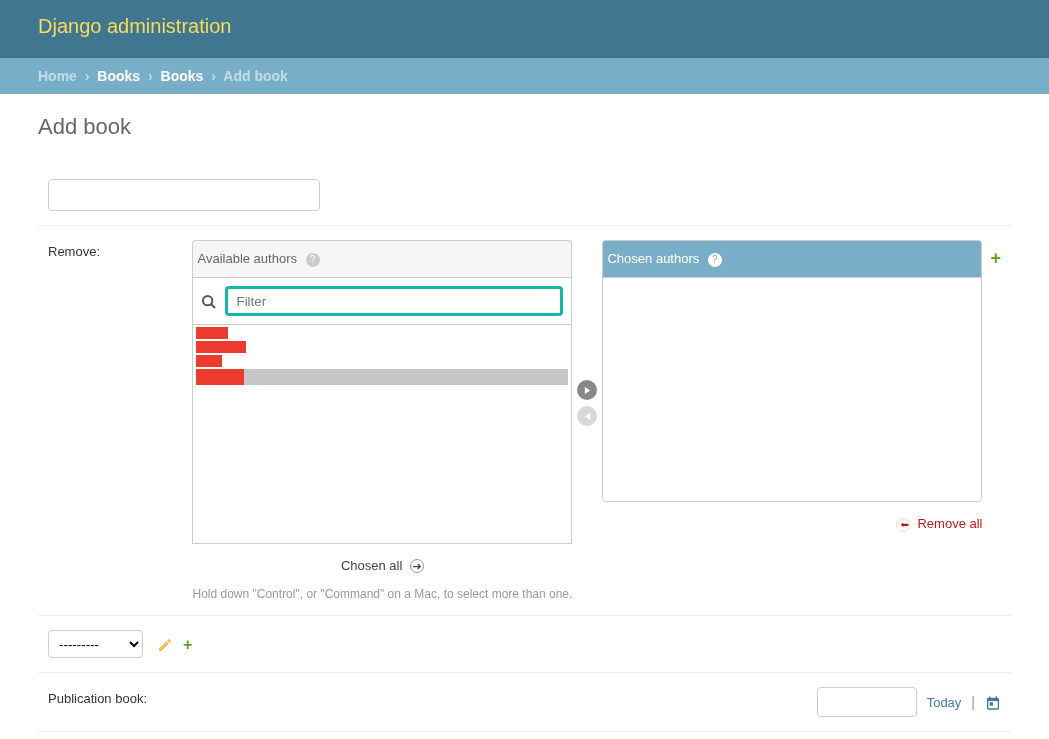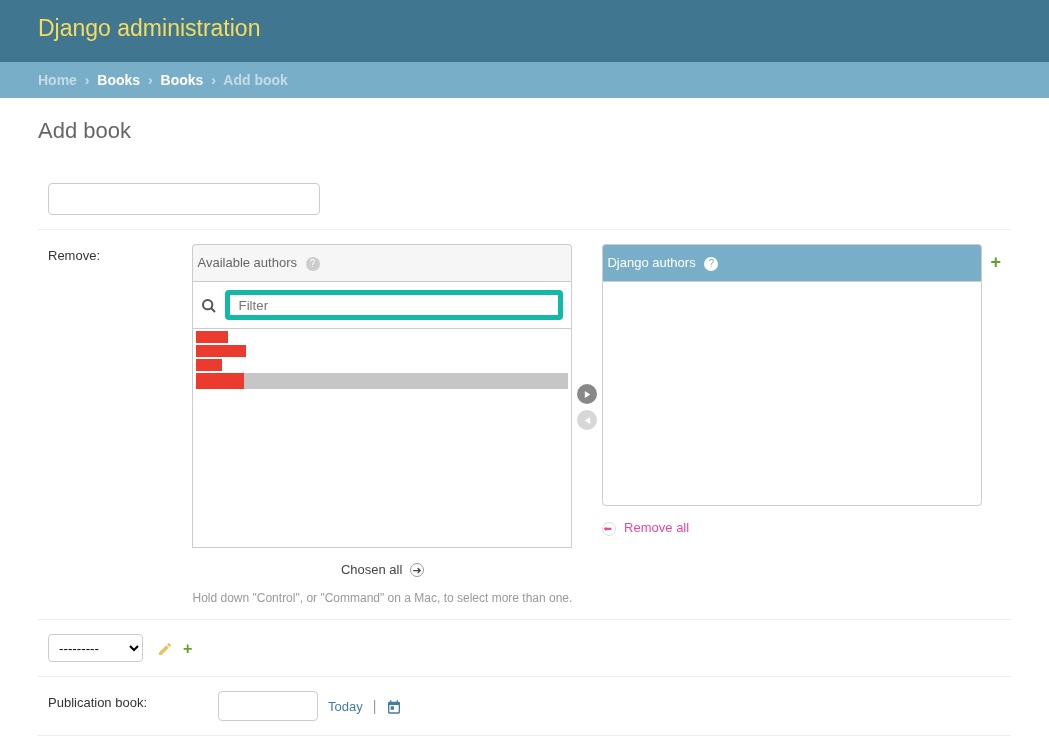--- a/index.html
+++ b/index.html
@@ -1,19 +1,19 @@
 <!DOCTYPE html>
 <html><head>
 <meta charset="utf-8">
 <style>
 * { box-sizing: border-box; margin: 0; padding: 0; }
 body { font-family: "Helvetica Neue", Arial, sans-serif; font-size: 14px; color: #333; background: #fff; }
 
 .header { background: #417690; padding: 15px 38px 20px; }
-.header h1 { color: #f5dd5d; font-weight: 300; font-size: 23px; }
+.header h1 { color: #f5dd5d; font-weight: 300; font-size: 20px; }
 
 .breadcrumbs { background: #79aec8; padding: 10px 38px; color: #c4dce8; font-size: 14px; font-weight: bold; }
 .breadcrumbs a { color: #fff; text-decoration: none; }
 .breadcrumbs a.plain { color: #c4dce8; }
 .breadcrumbs .sep { color: #c4dce8; margin: 0 4px; }
 
 .content { padding: 20px 38px; }
 .content h1 { font-weight: 300; font-size: 22px; color: #666; margin-bottom: 25px; }
 
 .form-row { display: flex; align-items: flex-start; padding: 14px 10px; border-bottom: 1px solid #eee; }
@@ -22,47 +22,47 @@
 
 input.text-input { border: 1px solid #ccc; border-radius: 4px; padding: 6px 8px; width: 272px; height: 32px; }
 
 .selector-wrapper { display: flex; gap: 0; width: 100%; align-items: flex-start; }
 .selector-col { width: 380px; }
 .selector-header { background: #f6f6f6; border: 1px solid #ccc; border-bottom: none; padding: 10px 4px; font-size: 13px; color: #666; border-radius: 4px 4px 0 0; }
 .selector-header.chosen { background: #79aec8; color: #fff; }
 .help-icon { display: inline-block; width: 14px; height: 14px; border-radius: 50%; background: #ccc; color: #fff; text-align: center; line-height: 14px; font-size: 10px; margin-left: 5px; }
 .help-icon.chosen { background: #fff; color: #79aec8; }
 .filter-row { border: 1px solid #ccc; border-bottom: none; padding: 8px; display: flex; align-items: center; gap: 8px; }
-.filter-row input { flex: 1; border: 5px solid #14b8a6; border-radius: 4px; padding: 5px 8px; height: 30px; }
+.filter-row input { flex: 1; border: 3px solid #14b8a6; border-radius: 4px; padding: 5px 8px; height: 30px; }
 .search-ico { color: #666; font-size: 16px; }
 .listbox { border: 1px solid #ccc; height: 220px; overflow-y: scroll; background: #fff; position: relative; }
 .chosen .listbox { border-radius: 0 0 4px 4px; }
 .item-redacted { margin: 2px 0 2px 3px; background: #eb3b2e; height: 12px; }
 .item-redacted.sel { background: #c6c6c6; height: 16px; margin-left: 3px; margin-right: 3px; position: relative; }
 .item-redacted.sel::before { content: ''; position: absolute; left: 0; top: 0; height: 100%; width: 48px; background: #eb3b2e; }
 
 .selector-mid { width: 30px; display: flex; flex-direction: column; align-items: center; justify-content: center; gap: 6px; padding-top: 140px; }
 .circ-btn { width: 20px; height: 20px; border-radius: 50%; background: #888; color: #fff; display: flex; align-items: center; justify-content: center; font-size: 11px; cursor: pointer; }
 .circ-btn.disabled { background: #d7d7d7; }
 
 .add-plus { color: #5fa225; font-size: 18px; font-weight: bold; margin-left: 8px; cursor: pointer; padding-top: 8px; }
 
 .choose-all { text-align: center; padding: 14px 0 4px; font-size: 13px; color: #444; cursor: pointer; font-weight: 500; }
 .choose-all .arrow { font-size: 11px; margin-left: 4px; color: #444; border: 1px solid #999; border-radius: 50%; display: inline-block; width: 14px; height: 14px; line-height: 12px; }
-.remove-all { text-align: left; padding: 14px 0; color: #ec4899; font-size: 13px; }
+.remove-all { text-align: right; padding: 14px 0; color: #b91c1c; font-size: 13px; }
 .remove-all .arrow { margin-right: 4px; border: 1px solid #ddd; border-radius: 50%; display: inline-block; width: 14px; height: 14px; line-height: 12px; font-size: 10px; }
 
 .help-text { color: #999; font-size: 12px; padding-top: 10px; }
 
 select.publisher { border: 1px solid #ccc; border-radius: 4px; padding: 4px 6px; height: 28px; width: 95px; background: #fff; }
 .related-icons { display: inline-flex; gap: 10px; margin-left: 10px; vertical-align: middle; }
 .pencil { color: #e8c35b; cursor: pointer; }
 .plus-green { color: #5fa225; font-weight: bold; cursor: pointer; font-size: 16px; }
 
-.date-wrap { display: flex; align-items: center; gap: 10px; }
+.date-wrap { display: flex; align-items: center; gap: 10px; justify-content: flex-end; }
 input.date-input { border: 1px solid #ccc; border-radius: 4px; padding: 6px 8px; width: 100px; height: 30px; }
 .today-link { color: #447e9b; text-decoration: none; font-size: 13px; }
 .cal-icon { color: #447e9b; cursor: pointer; }
 .pipe { color: #999; }
 
 svg.ico { width: 16px; height: 16px; vertical-align: middle; }
 </style>
 </head>
 <body>
 
@@ -128,21 +128,21 @@
           </div>
           <div class="circ-btn disabled">
             <svg viewBox="0 0 10 10" width="9" height="9">
                 <path d="M8 1 L2 5 L8 9 Z" fill="#fff"></path>
               </svg>
           </div>
         </div>
 
         <div class="selector-col chosen">
           <div class="selector-header chosen">
-            <span>Django authors</span>
+            <span>Chosen authors</span>
             <span class="help-icon chosen">?</span>
           </div>
           <div class="listbox" style="height:225px"></div>
           <div class="remove-all">
             <span class="arrow">⬅</span>
             <span>Remove all</span>
           </div>
         </div>
 
         <div class="add-plus">+</div>

